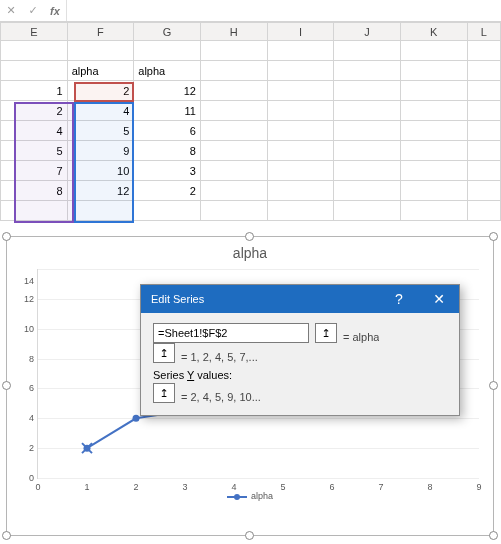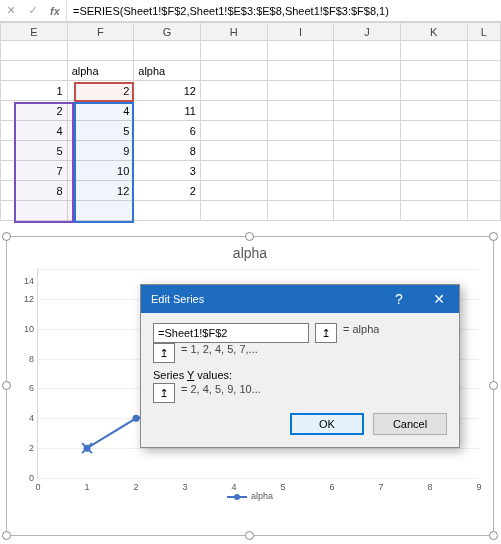--- a/index.html
+++ b/index.html
@@ -138,21 +138,21 @@
     display: flex;
     align-items: center;
     height: 28px;
     padding-left: 10px;
   }
   .dlg-title .spacer { flex: 1; }
   .dlg-title .tbtn { width: 40px; text-align: center; color:#fff; font-size:14px; height:28px; line-height:28px;}
   .dlg-body { padding: 10px 12px 12px 12px; }
   .dlg-label { margin: 6px 0 2px 0; }
   .dlg-label .ul { text-decoration: underline; }
-  .dlg-row { display:flex; align-items:flex-start; gap:6px; }
+  .dlg-row { display:flex; align-items:flex-end; gap:6px; }
   .dlg-input {
     flex: 0 0 156px;
     height: 20px;
     border: 1px solid #7a7a7a;
     background: #fff;
     padding: 1px 4px;
     font-size: 11px;
   }
   .dlg-picker {
     width: 22px; height:20px;
@@ -179,21 +179,20 @@
   }
 </style>
 </head>
 <body>
 
 <div class="formula-bar">
   <div class="fb-btn">✕</div>
   <div class="fb-btn">✓</div>
   <div class="fb-fx">fx</div>
   <div class="fb-sep"></div>
-  <input class="fb-input" value="=SERIES(Sheet1!$F$2,Sheet1!$E$3:$E$8,Sheet1!$F$3:$F$8,1)" style="">
 </div>
 
 <div class="grid">
 <table class="sheet">
   <colgroup>
     <col class="col-E">
         <col class="col-F">
         <col class="col-G">
         <col class="col-H">
     <col class="col-I">
@@ -387,18 +386,14 @@
       <div class="dlg-picker">↥</div>
       <div class="dlg-eq">= 1, 2, 4, 5, 7,...</div>
     </div>
 
     <div class="dlg-label"><span>Series </span><span class="ul">Y</span><span> values:</span></div>
     <div class="dlg-row">
       <div class="dlg-picker">↥</div>
       <div class="dlg-eq">= 2, 4, 5, 9, 10...</div>
     </div>
 
-    <div class="dlg-buttons">
-      <span class="dlg-btn primary">OK</span>
-      <span class="dlg-btn">Cancel</span>
-    </div>
   </div>
 </div>
 
 </body></html>

